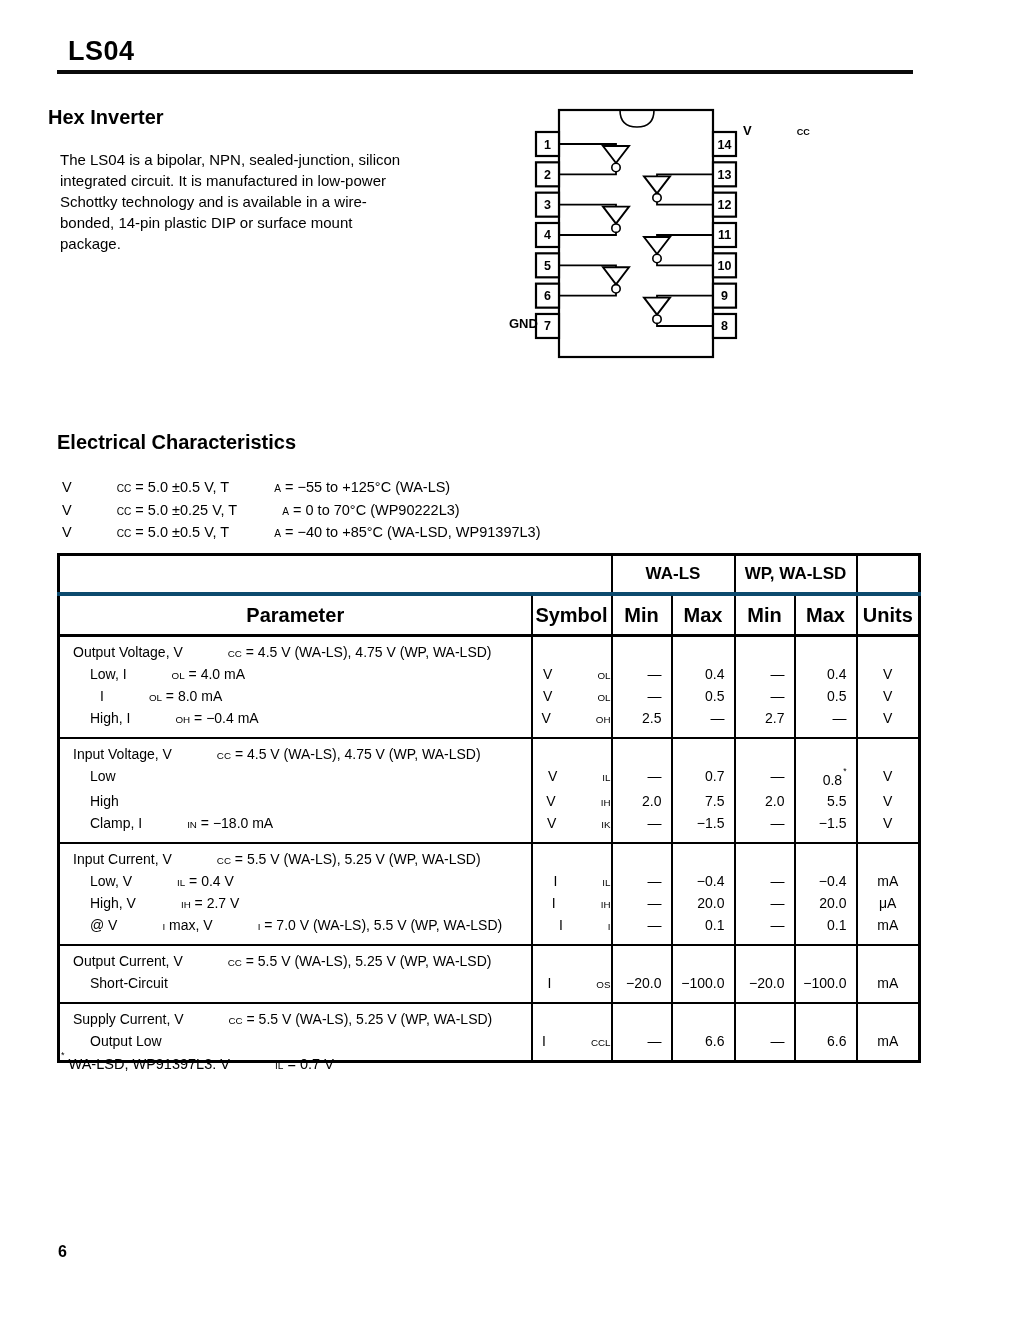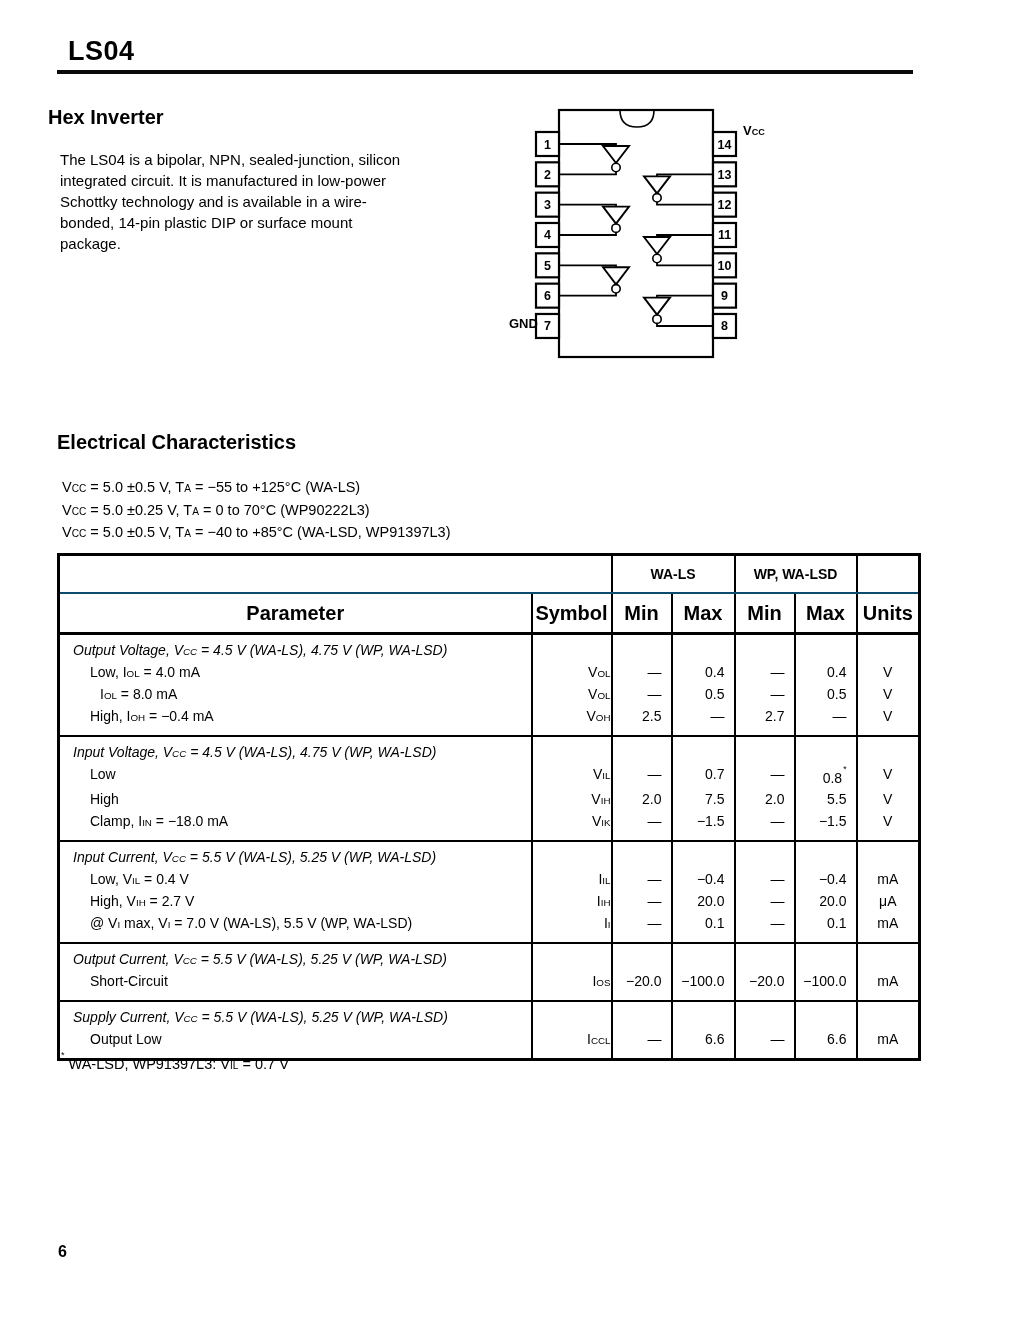--- a/index.html
+++ b/index.html
@@ -21,37 +21,37 @@
   .chip-label{position:absolute;font-size:13px;font-weight:bold;}
   #vcc-label{left:238px;top:28px;}
   #gnd-label{left:4px;top:221px;}
   
   #ec-heading{left:57px;top:431px;font-size:20px;font-weight:bold;}
   #conditions{left:62px;top:477px;font-size:14.5px;line-height:21.5px;}
   #table-wrap{left:57px;top:553px;}
   table{border-collapse:collapse;table-layout:fixed;width:861px;font-size:14px;}
   table,td,th{border:0 solid #000;}
   table{border-width:3px;}
-  thead tr.group th{height:34px;font-size:14px;border-bottom:2px solid #0c4a6e;}
+  thead tr.group th{height:34px;font-size:17px;border-bottom:4px solid #0c4a6e;}
   thead tr.cols th{height:36px;font-size:20px;border-bottom:3px solid #000;}
   th{font-weight:bold;white-space:nowrap;}
   .bl{border-left:2px solid #000;}
   tbody{border-top:2px solid #000;}
   td{line-height:21px;padding:0;white-space:nowrap;vertical-align:top;}
-  tbody tr:first-child td{padding-top:5px;font-style:italic;}
+  tbody tr:first-child td{padding-top:5px;}
   tbody tr:last-child td{padding-bottom:7px;}
   td.param{text-align:left;}
   td.param.title{padding-left:13px;}
   td.param.ind1{padding-left:30px;}
   td.param.ind2{padding-left:40px;}
   td.sym{text-align:right;border-left:2px solid #000;}
   td.val{text-align:right;padding-right:9px;border-left:2px solid #000;}
   tbody tr:first-child td.val{padding-right:9px;}
   td.unit{text-align:center;border-left:2px solid #000;}
-  .sc{font-size:70%;}
+  .sc{font-size:70%;margin-left:45px;}
   sup.ast{font-size:62%;position:relative;top:-5px;margin-left:1px;}
   #footnote{left:60px;top:1055px;font-size:14.5px;}
   #page-number{left:58px;top:1243px;font-size:16px;font-weight:bold;}
 </style>
 </head>
 <body>
 
 <div class="abs" id="part-number">LS04</div>
 <div class="abs" id="top-rule"></div>
 

